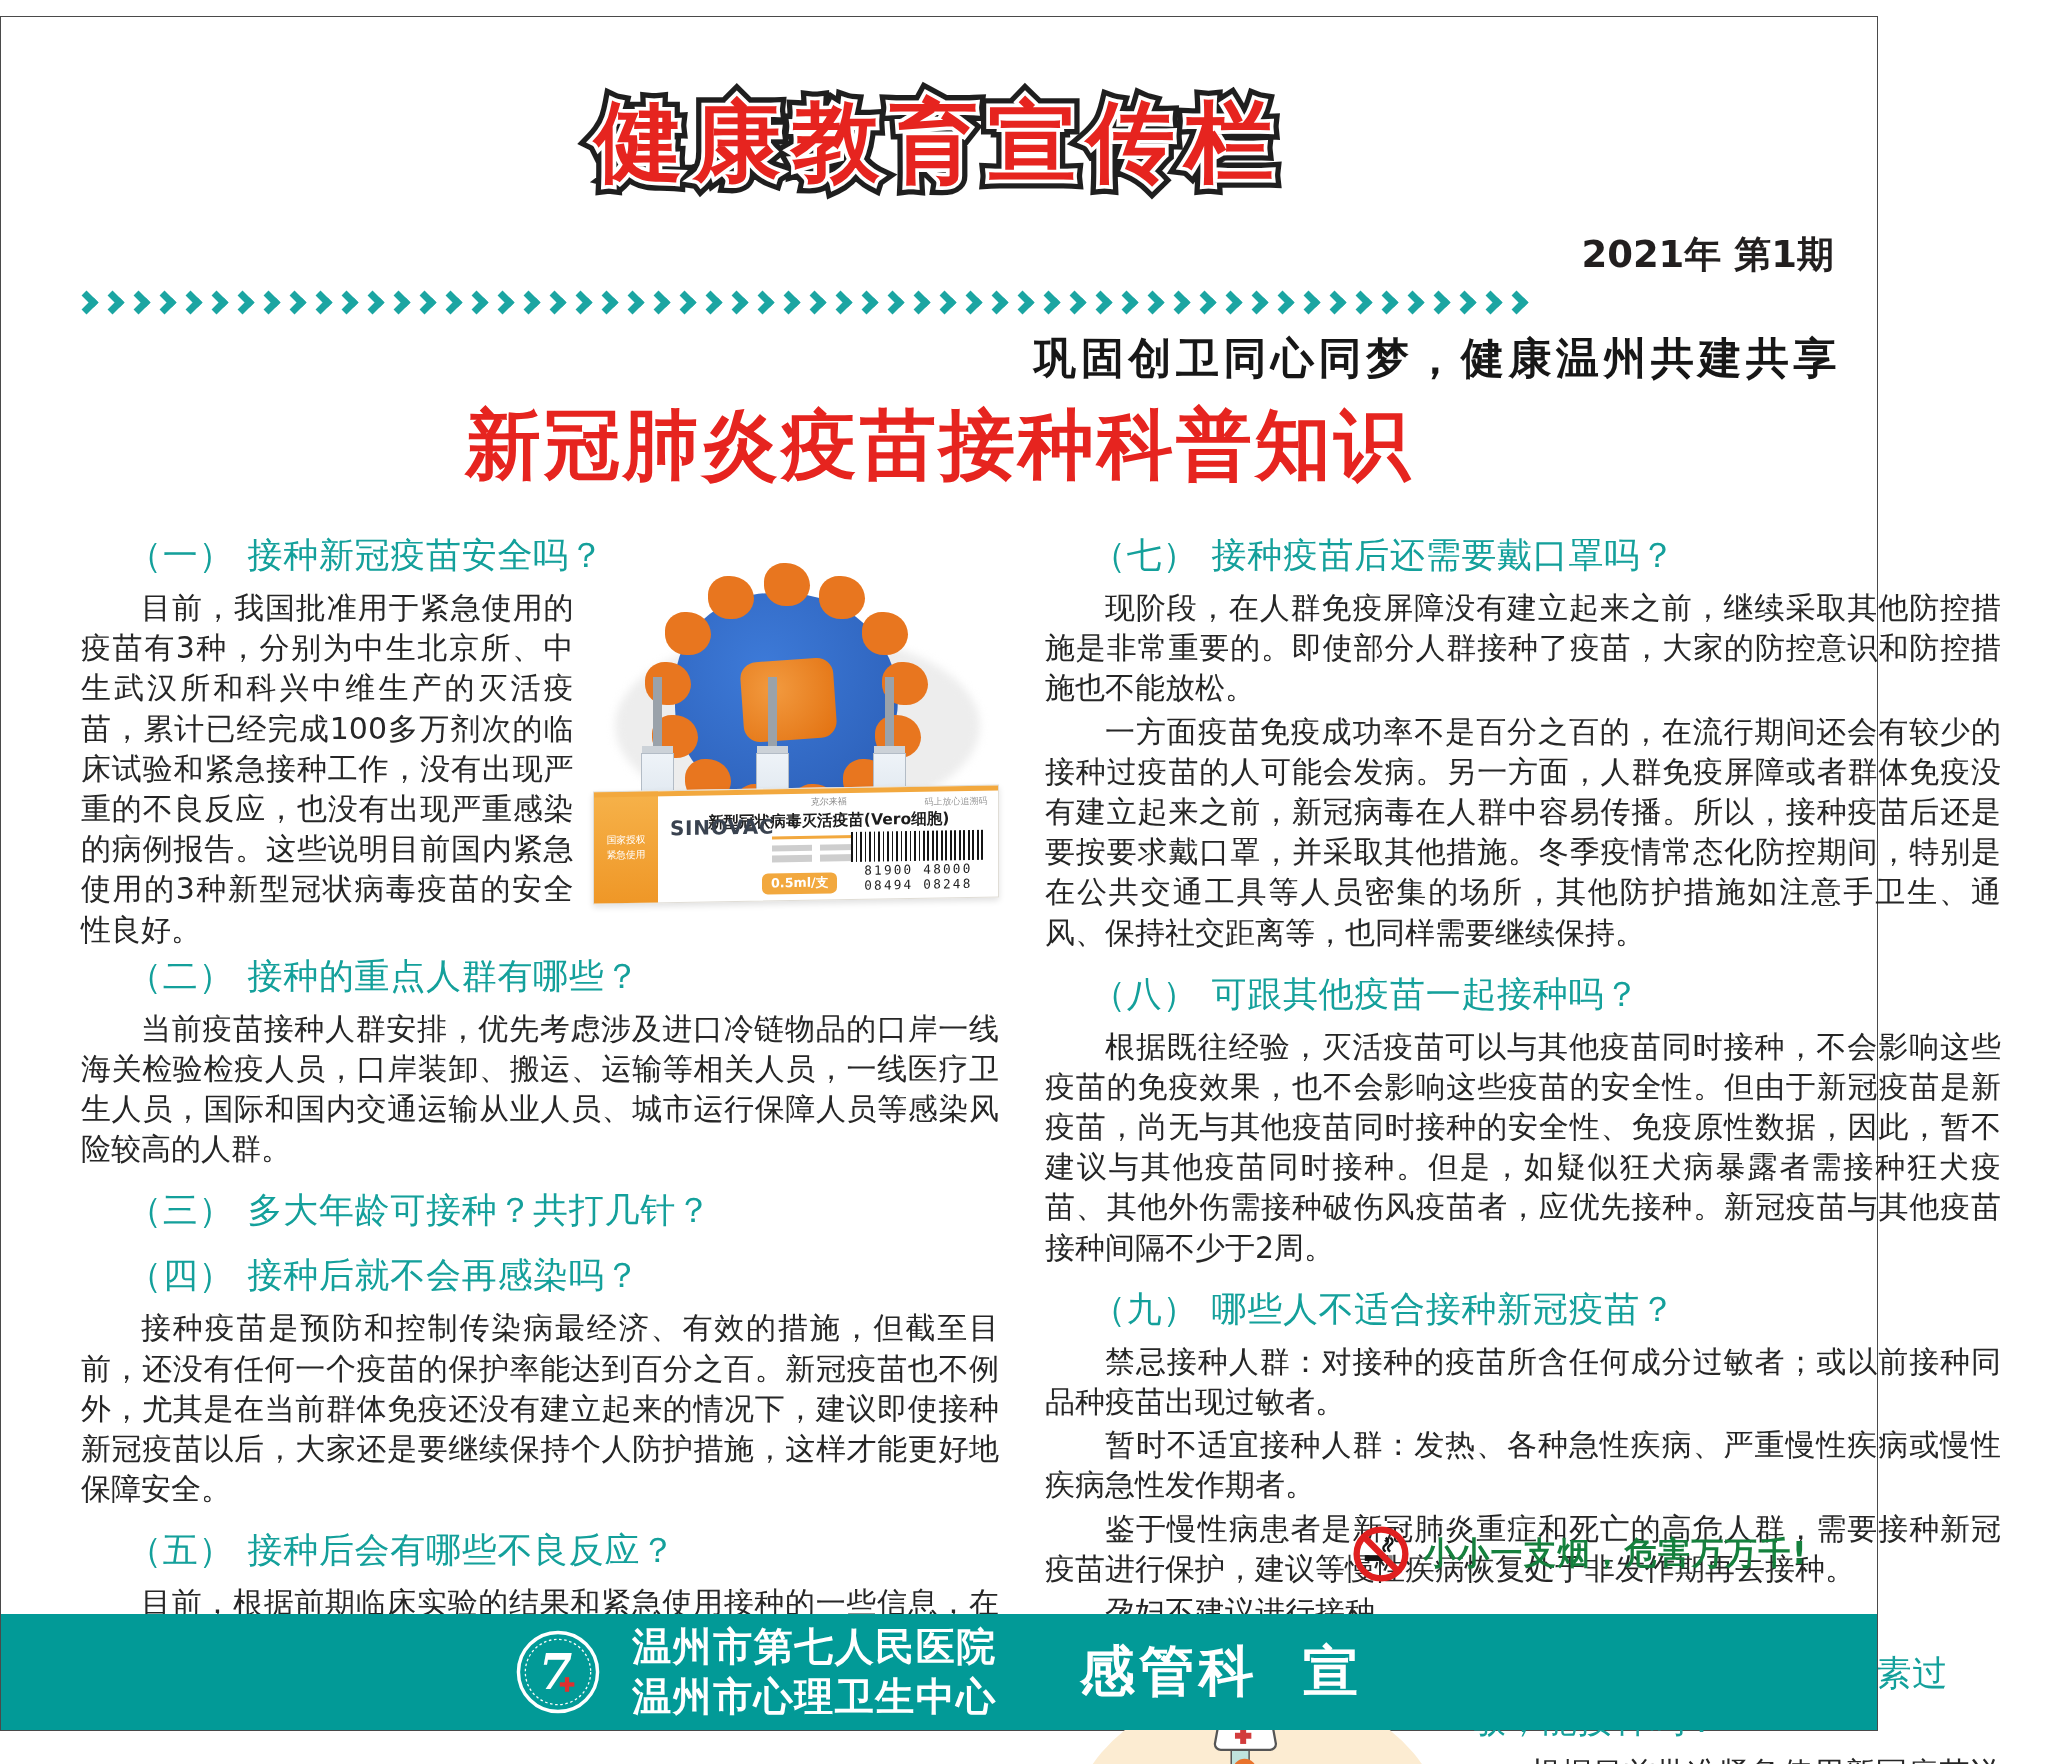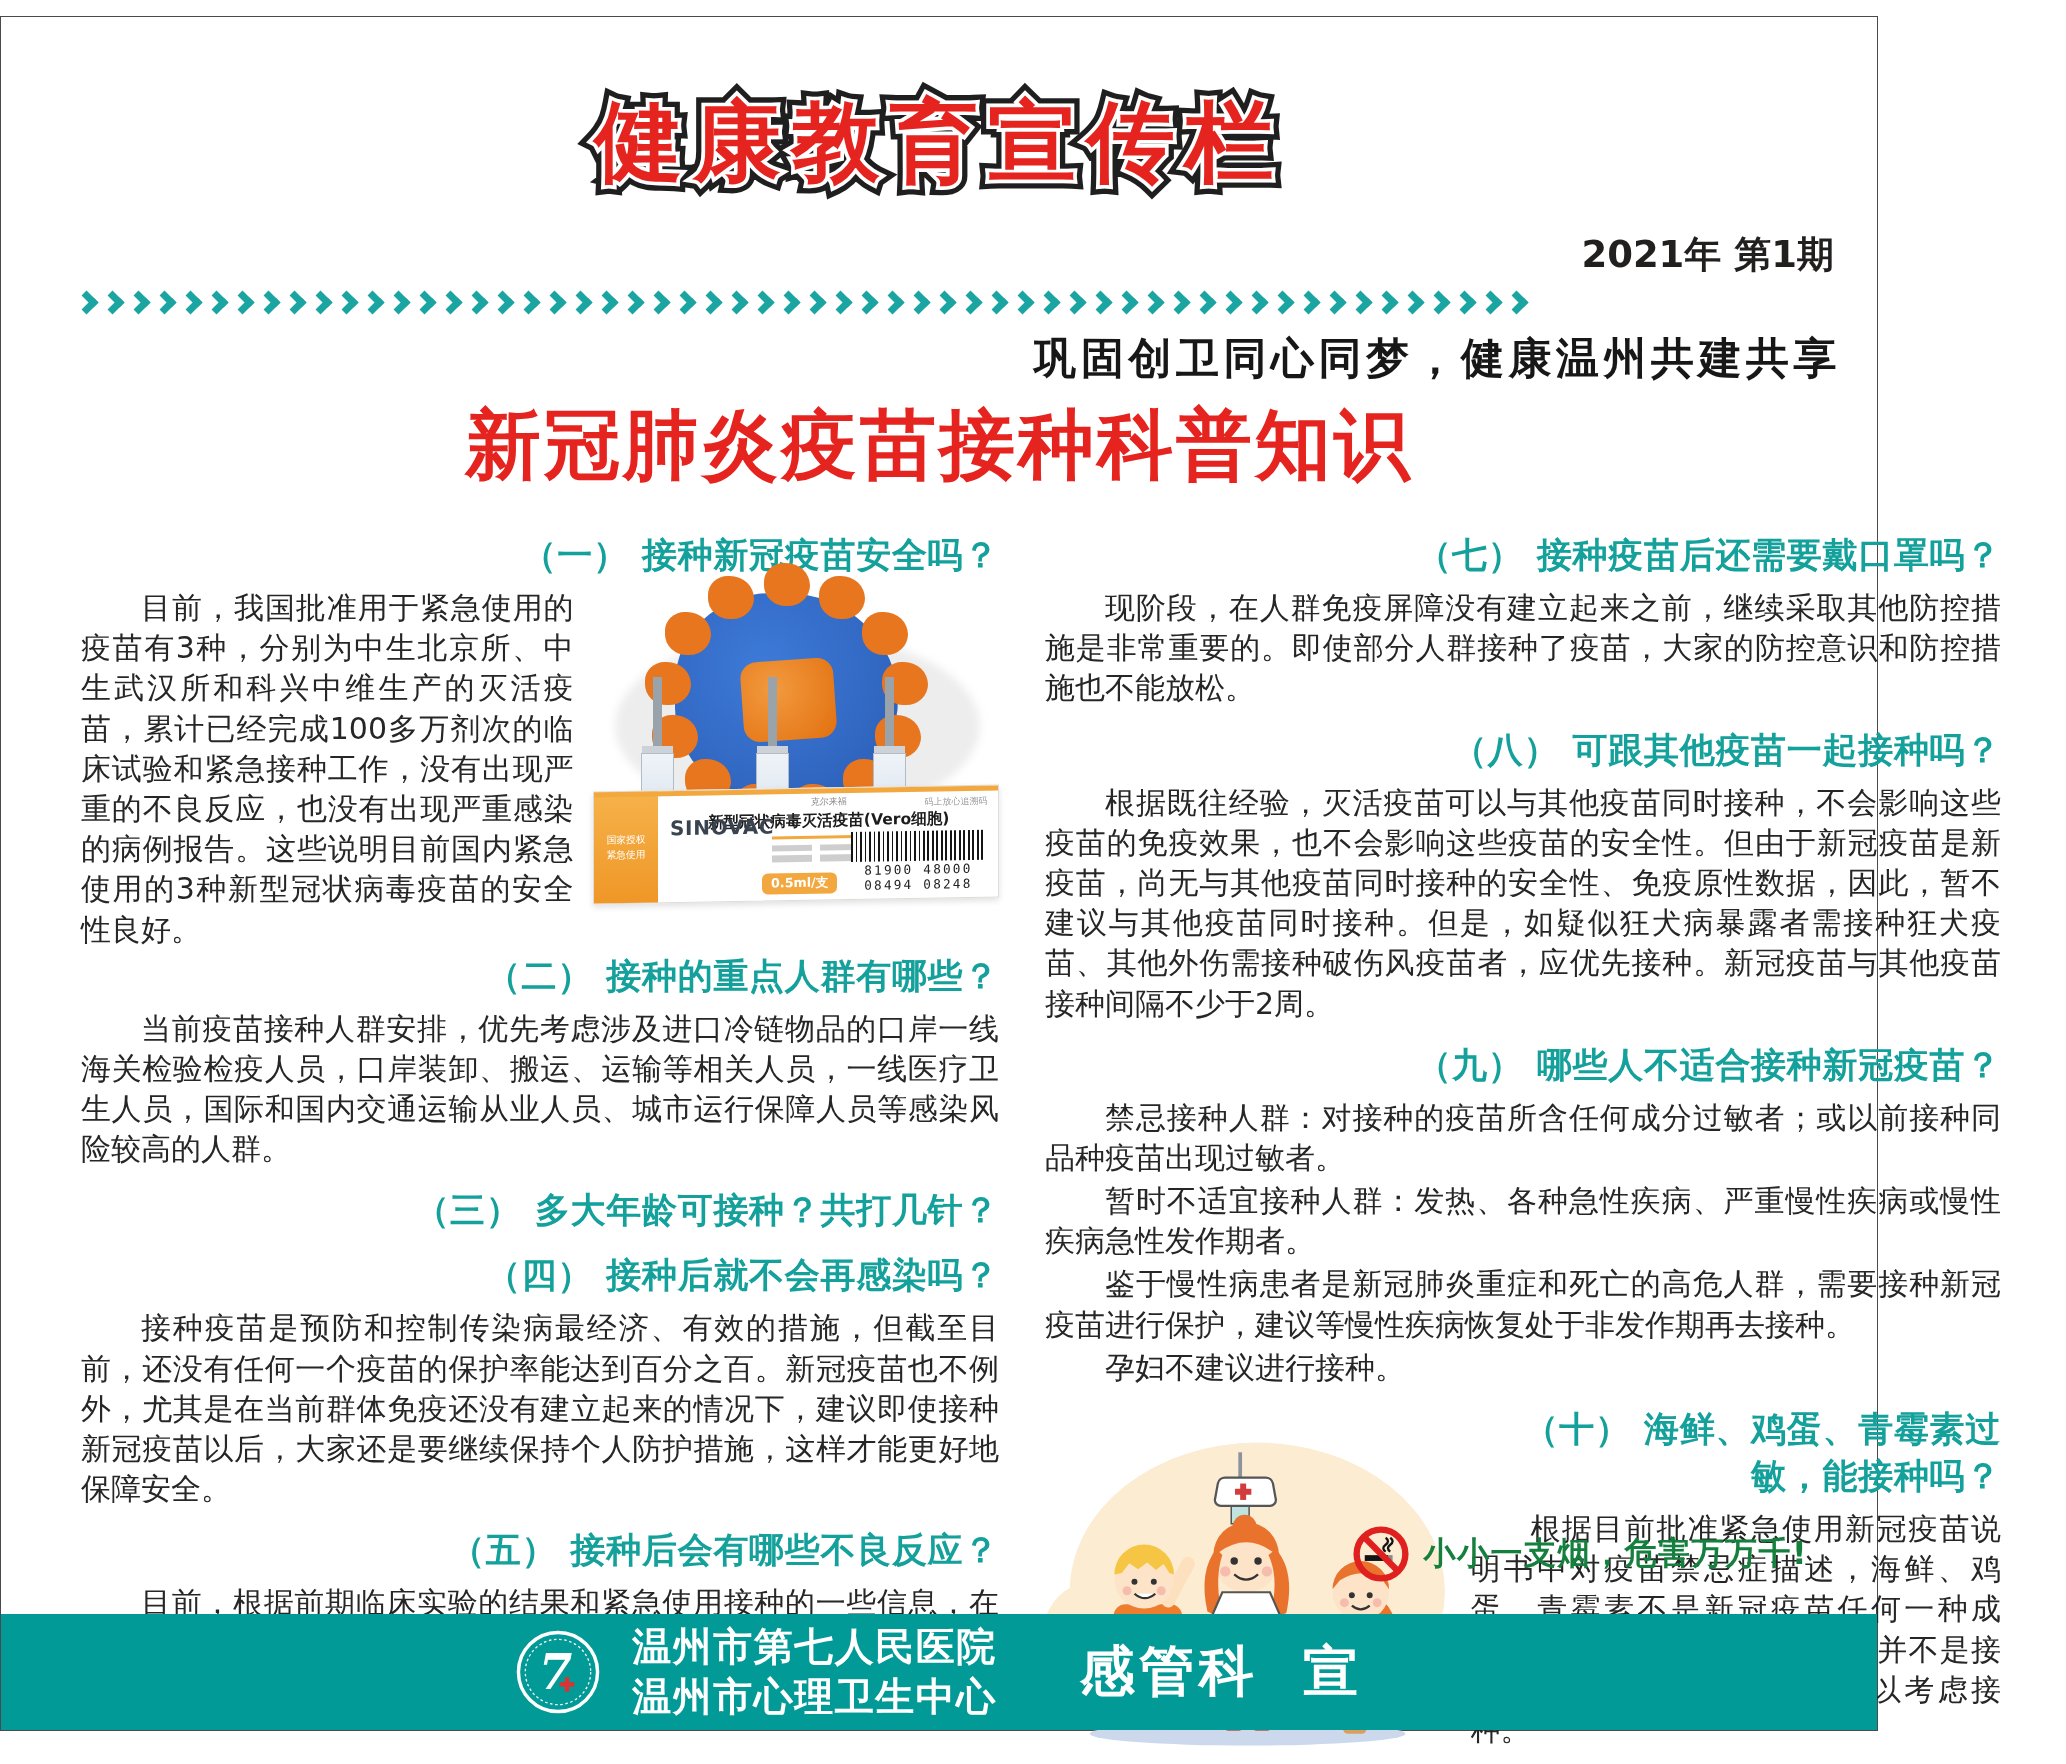--- a/index.html
+++ b/index.html
@@ -42,22 +42,22 @@
   }
   .main-title{
     position:absolute; top:378px; left:0; width:100%; text-align:center;
     font-size:76px; font-weight:bold; color:var(--red); letter-spacing:3px;
   }
   
   .col{position:absolute; top:515px;}
   .col-left{left:80px; width:918px;}
   .col-right{left:1044px; width:956px;}
   .sec-head{
-    font-size:35px; font-weight:bold; color:var(--teal);
-    margin:18px 0 9px 0; padding-left:46px; letter-spacing:0.7px;text-align:right;
+    font-size:35px; font-weight:normal; color:var(--teal);
+    margin:18px 0 9px 0; padding-left:46px; letter-spacing:0.7px;
   }
   .sec-num{margin-right:13.4px;}
   .para{
     font-size:30px; line-height:1.34; text-align:justify;
     text-indent:2em; color:var(--ink); margin:3px 0;
   }
   .sec-head:first-child{margin-top:0;}
   .clearfix::after{content:""; display:block; clear:both;}
   
   .vaccine-figure{
@@ -285,20 +285,21 @@
         <p class="para">接种疫苗是预防和控制传染病最经济、有效的措施，但截至目前，还没有任何一个疫苗的保护率能达到百分之百。新冠疫苗也不例外，尤其是在当前群体免疫还没有建立起来的情况下，建议即使接种新冠疫苗以后，大家还是要继续保持个人防护措施，这样才能更好地保障安全。</p>
         <h3 class="sec-head"><span class="sec-num">（五）</span><span>接种后会有哪些不良反应？</span></h3>
         <p class="para">目前，根据前期临床实验的结果和紧急使用接种的一些信息，在接种新冠疫苗后出现的常见的反应，和其他灭活疫苗相比没有太大的差别。</p>
       </div>
   </section>
 
   <section class="col col-right">
     <div id="right-main">
         <h3 class="sec-head"><span class="sec-num">（七）</span><span>接种疫苗后还需要戴口罩吗？</span></h3>
         <p class="para">现阶段，在人群免疫屏障没有建立起来之前，继续采取其他防控措施是非常重要的。即使部分人群接种了疫苗，大家的防控意识和防控措施也不能放松。</p>
+        <p class="para">一方面疫苗免疫成功率不是百分之百的，在流行期间还会有较少的接种过疫苗的人可能会发病。另一方面，人群免疫屏障或者群体免疫没有建立起来之前，新冠病毒在人群中容易传播。所以，接种疫苗后还是要按要求戴口罩，并采取其他措施。冬季疫情常态化防控期间，特别是在公共交通工具等人员密集的场所，其他防护措施如注意手卫生、通风、保持社交距离等，也同样需要继续保持。</p>
         <h3 class="sec-head"><span class="sec-num">（八）</span><span>可跟其他疫苗一起接种吗？</span></h3>
         <p class="para">根据既往经验，灭活疫苗可以与其他疫苗同时接种，不会影响这些疫苗的免疫效果，也不会影响这些疫苗的安全性。但由于新冠疫苗是新疫苗，尚无与其他疫苗同时接种的安全性、免疫原性数据，因此，暂不建议与其他疫苗同时接种。但是，如疑似狂犬病暴露者需接种狂犬疫苗、其他外伤需接种破伤风疫苗者，应优先接种。新冠疫苗与其他疫苗接种间隔不少于2周。</p>
         <h3 class="sec-head"><span class="sec-num">（九）</span><span>哪些人不适合接种新冠疫苗？</span></h3>
         <p class="para">禁忌接种人群：对接种的疫苗所含任何成分过敏者；或以前接种同品种疫苗出现过敏者。</p>
         <p class="para">暂时不适宜接种人群：发热、各种急性疾病、严重慢性疾病或慢性疾病急性发作期者。</p>
         <p class="para">鉴于慢性病患者是新冠肺炎重症和死亡的高危人群，需要接种新冠疫苗进行保护，建议等慢性疾病恢复处于非发作期再去接种。</p>
         <p class="para">孕妇不建议进行接种。</p>
       </div>
     <div class="sec10 clearfix">
       <figure class="cartoon-figure">

